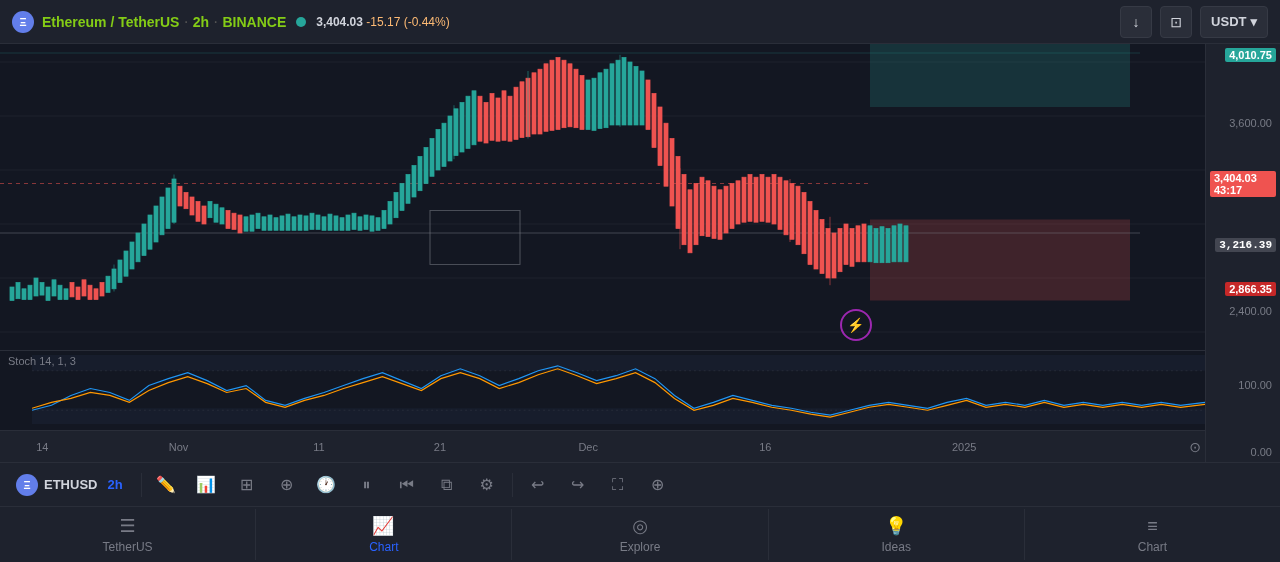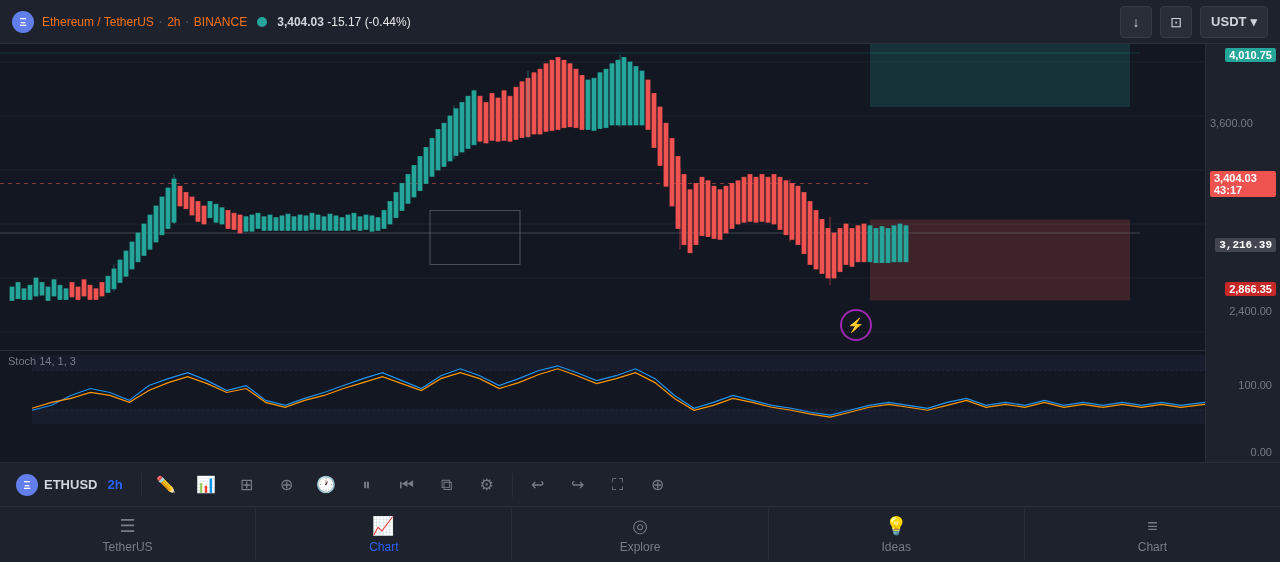--- a/index.html
+++ b/index.html
@@ -29,23 +29,23 @@
       width: 22px; height: 22px;
       background: #627eea;
       border-radius: 50%;
       display: flex; align-items: center; justify-content: center;
       margin-right: 8px;
       font-size: 11px;
       color: white;
       font-weight: bold;
     }
     .symbol-title {
-      font-size: 12px;
-      font-weight: 400;
-      color: #f97316;
+      font-size: 14px;
+      font-weight: 700;
+      color: #84cc16;
     }
     .symbol-separator { color: #555; margin: 0 4px; }
     .top-bar-right {
       margin-left: auto;
       display: flex;
       align-items: center;
       gap: 8px;
     }
     .top-bar-btn {
       width: 32px; height: 32px;
@@ -74,21 +74,21 @@
       width: 10px; height: 10px;
       background: #26a69a;
       border-radius: 50%;
       margin-left: 10px;
     }
     .price-change {
       font-size: 12px;
       margin-left: 10px;
     }
     .price-val { color: #d1d4dc; font-weight: 600; }
-    .price-neg { color: #e5e5e5; }
+    .price-neg { color: #fdba74; }
 
     
     .chart-area {
       position: absolute;
       top: 44px;
       left: 0;
       right: 0;
       bottom: 100px;
       background: #131722;
       overflow: hidden;
@@ -505,27 +505,37 @@
       <rect x="0" y="58" width="1205" height="16" fill="#1a2133" opacity="0.6"></rect>
       <line x1="0" y1="20" x2="1205" y2="20" stroke="#363a45" stroke-width="0.5" stroke-dasharray="2,3"></line>
       <line x1="0" y1="60" x2="1205" y2="60" stroke="#363a45" stroke-width="0.5" stroke-dasharray="2,3"></line>
 
       <polyline points="0,60 20,55 40,45 60,38 80,42 100,50 120,35 140,28 160,22 180,30 200,40 220,35 240,50 260,55 280,48 300,42 320,35 340,28 360,22 380,30 400,38 420,25 440,18 460,25 480,35 500,28 520,20 540,15 560,22 580,30 600,25 620,18 640,28 660,45 680,58 700,52 720,45 740,50 760,55 780,58 800,62 820,65 840,60 860,55 880,52 900,55 920,58 940,52 960,48 980,55 1000,52 1020,55 1040,50 1060,55 1080,52 1100,55 1120,52 1140,55 1160,52 1180,55 1205,52" fill="none" stroke="#2196f3" stroke-width="1.2"></polyline>
 
       <polyline points="0,58 20,52 40,48 60,42 80,45 100,52 120,40 140,32 160,26 180,33 200,42 220,38 240,52 260,57 280,50 300,45 320,38 340,32 360,26 380,33 400,40 420,28 440,22 460,28 480,38 500,32 520,24 540,18 560,25 580,33 600,28 620,22 640,32 660,48 680,60 700,55 720,48 740,52 760,57 780,60 800,64 820,67 840,62 860,57 880,54 900,57 920,60 940,55 960,50 980,57 1000,54 1020,57 1040,52 1060,57 1080,54 1100,57 1120,54 1140,57 1160,54 1180,57 1205,54" fill="none" stroke="#ff9800" stroke-width="1.2"></polyline>
     </svg>
   </div>
 
+  <div class="time-axis">
+    <span class="time-label" style="left: 3%">14</span>
+    <span class="time-label" style="left: 14%">Nov</span>
+    <span class="time-label" style="left: 26%">11</span>
+    <span class="time-label" style="left: 36%">21</span>
+    <span class="time-label" style="left: 48%">Dec</span>
+    <span class="time-label" style="left: 63%">16</span>
+    <span class="time-label" style="left: 79%">2025</span>
+    <div style="position:absolute; right: 4px; color: #787b86; font-size: 14px;">⊙</div>
+  </div>
 
   <div class="price-scale">
 
     <div style="position: relative; height: 18px;">
       <span class="price-badge badge-green" style="right:0; top:0;">4,010.75</span>
     </div>
-    <div style="padding-right:4px; color:#787b86; font-size:11px; margin-top: 28px;">3,600.00</div>
+    <div style="text-align:right; padding-right:4px; color:#787b86; font-size:11px; margin-top: 28px;">3,600.00</div>
 
     <div style="position: relative; margin-top: 20px;">
       <div style="background:#ef5350; border-radius:2px; padding: 1px 4px; font-size:11px; color:white; font-weight:600;">
         <div>3,404.03</div>
         <div>43:17</div>
       </div>
     </div>
 
     <div style="position: relative; margin-top: 18px;">
       <span class="price-badge badge-gray" style="right:0; top:0;font-family:Liberation Mono, monospace;">3,216.39</span>

